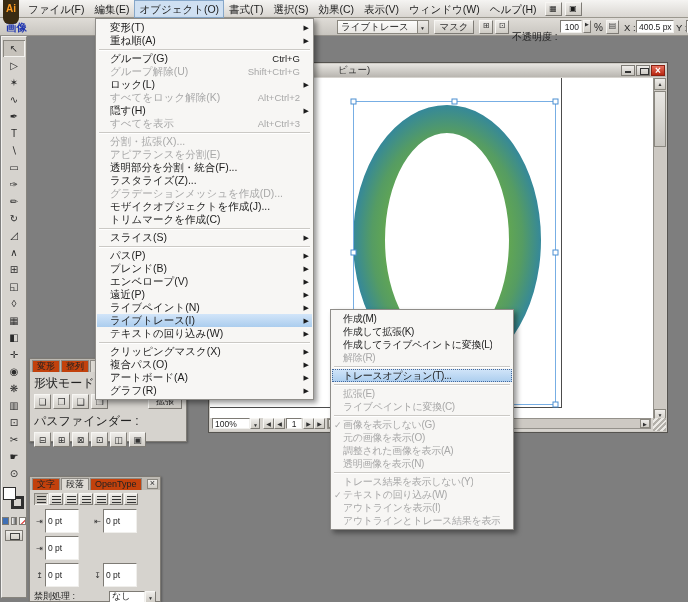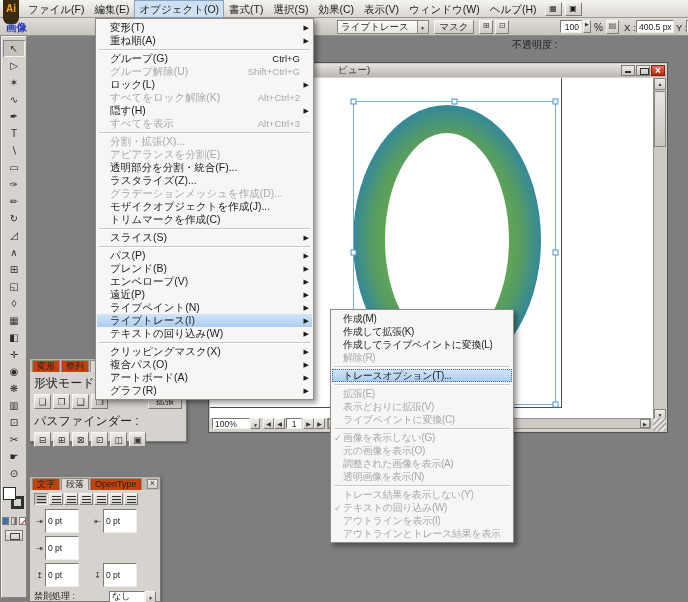--- a/index.html
+++ b/index.html
@@ -215,21 +215,21 @@
 
       <div class="raised sbtn" style="width:14px;height:14px">
         <span>⊞</span>
       </div>
 
       <div class="raised sbtn" style="width:14px;height:14px">
         <span>⊡</span>
       </div>
 
   </div>
-  <span class="abs ct-lbl" style="left:512px;top:20px">不透明度 :</span>
+  <span class="abs ct-lbl" style="left:512px;top:12px">不透明度 :</span>
   <div class="abs inset fld" style="left:560px;top:2px;width:22px;height:13px;justify-content:flex-end">
     <span>100</span>
   </div>
   <div class="abs raised sbtn" style="left:583px;top:2px;width:8px;height:13px;font-size:5px">▶</div>
   <span class="abs ct-lbl" style="left:594px;top:4px">%</span>
   <div class="abs" style="left:606px;top:2px;display:flex;gap:2px">
 
       <div class="raised sbtn" style="width:13px;height:14px">
         <span>▤</span>
       </div>
@@ -700,25 +700,20 @@
       
       
     </div>
 
     <div class="mi disabled">
       <span class="chk"></span>
       <span class="lbl">拡張(E)</span>
       <span class="ar"></span>
     </div>
 
-    <div class="mi disabled">
-      <span class="chk"></span>
-      <span class="lbl">表示どおりに拡張(V)</span>
-      <span class="ar"></span>
-    </div>
 
     <div class="mi disabled">
       <span class="chk"></span>
       <span class="lbl">ライブペイントに変換(C)</span>
       <span class="ar"></span>
     </div>
 
     <div class="mi sep">
       
       

